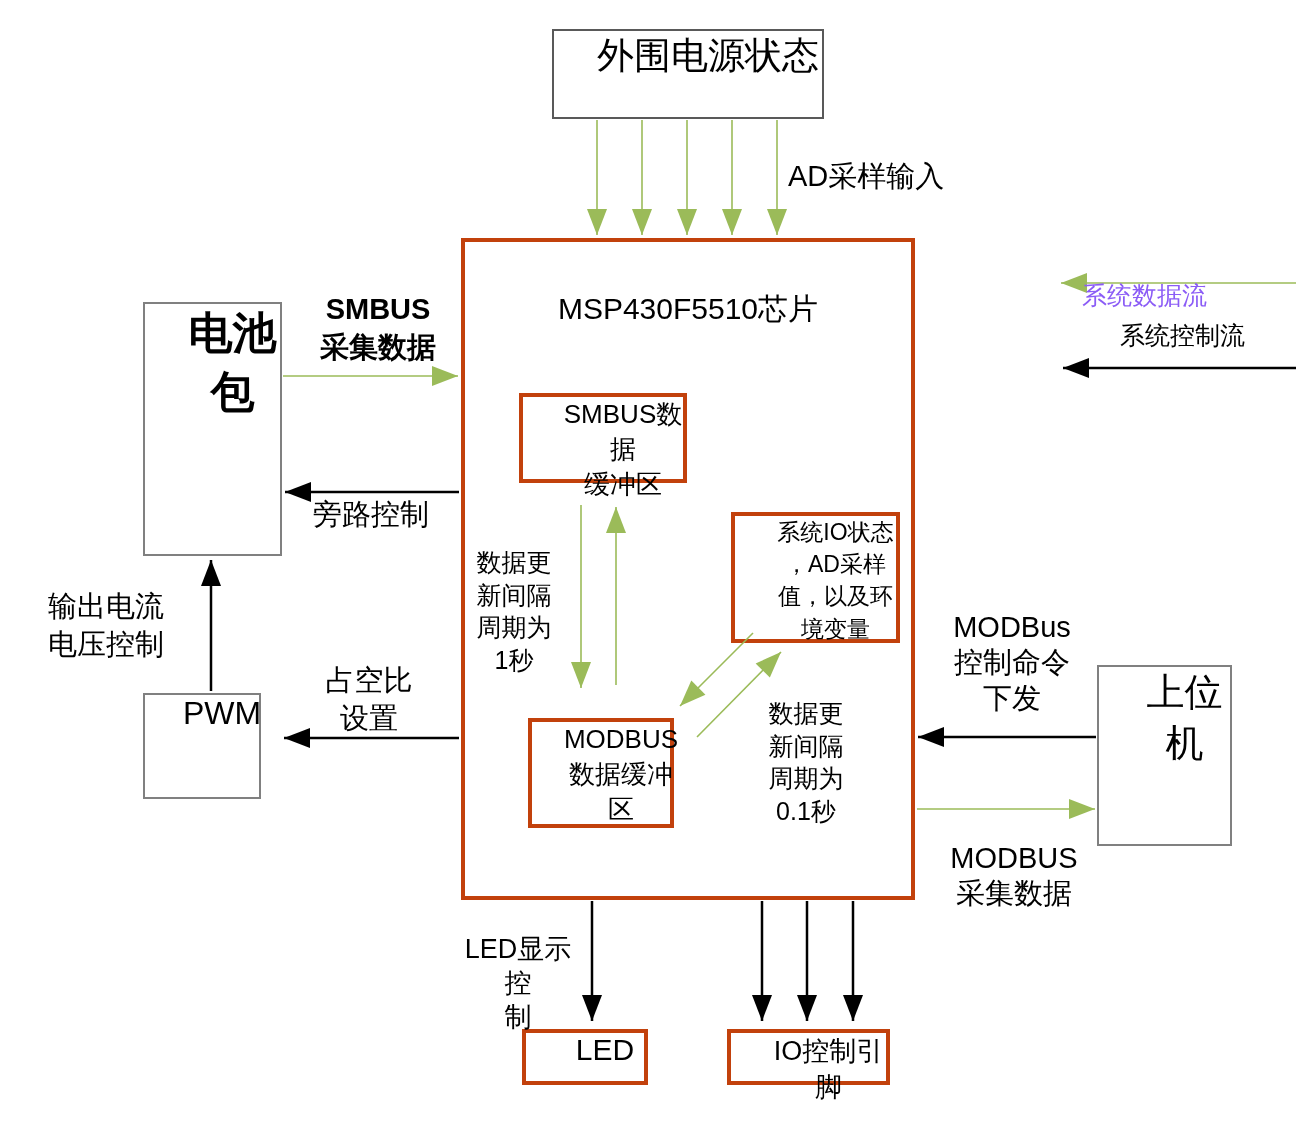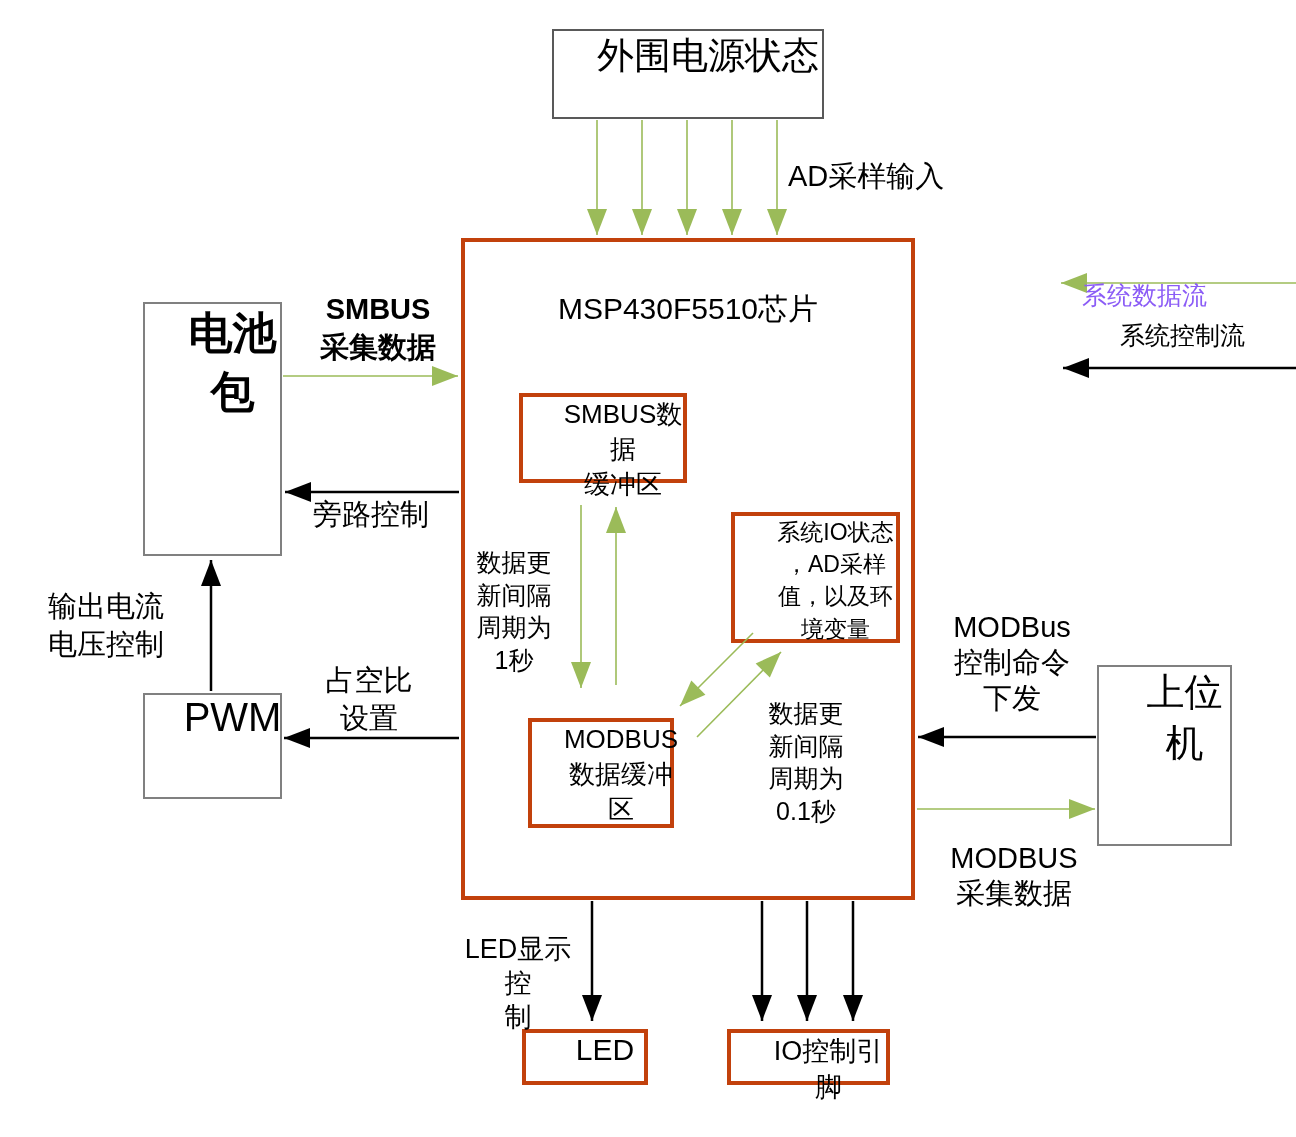--- a/index.html
+++ b/index.html
@@ -46,21 +46,21 @@
 
   <div class="box border-black" style="left:528px;top:718px;width:146px;height:110px;font-size:26px;line-height:1.35;">
     <span>MODBUS
 数据缓冲区</span>
   </div>
 
   <div class="box border-gray" style="left:143px;top:302px;width:139px;height:254px;font-size:44px;font-weight:bold;">
     <span>电池包</span>
   </div>
 
-  <div class="box border-gray" style="left:143px;top:693px;width:139px;height:106px;font-size:40px;">
+  <div class="box border-gray" style="left:143px;top:693px;width:118px;height:106px;font-size:32px;">
     <span>PWM</span>
   </div>
 
   <div class="box border-gray" style="left:1097px;top:665px;width:135px;height:181px;font-size:38px;">
     <span>上位机</span>
   </div>
 
   <div class="box border-black" style="left:522px;top:1029px;width:126px;height:56px;font-size:30px;">
     <span>LED</span>
   </div>

